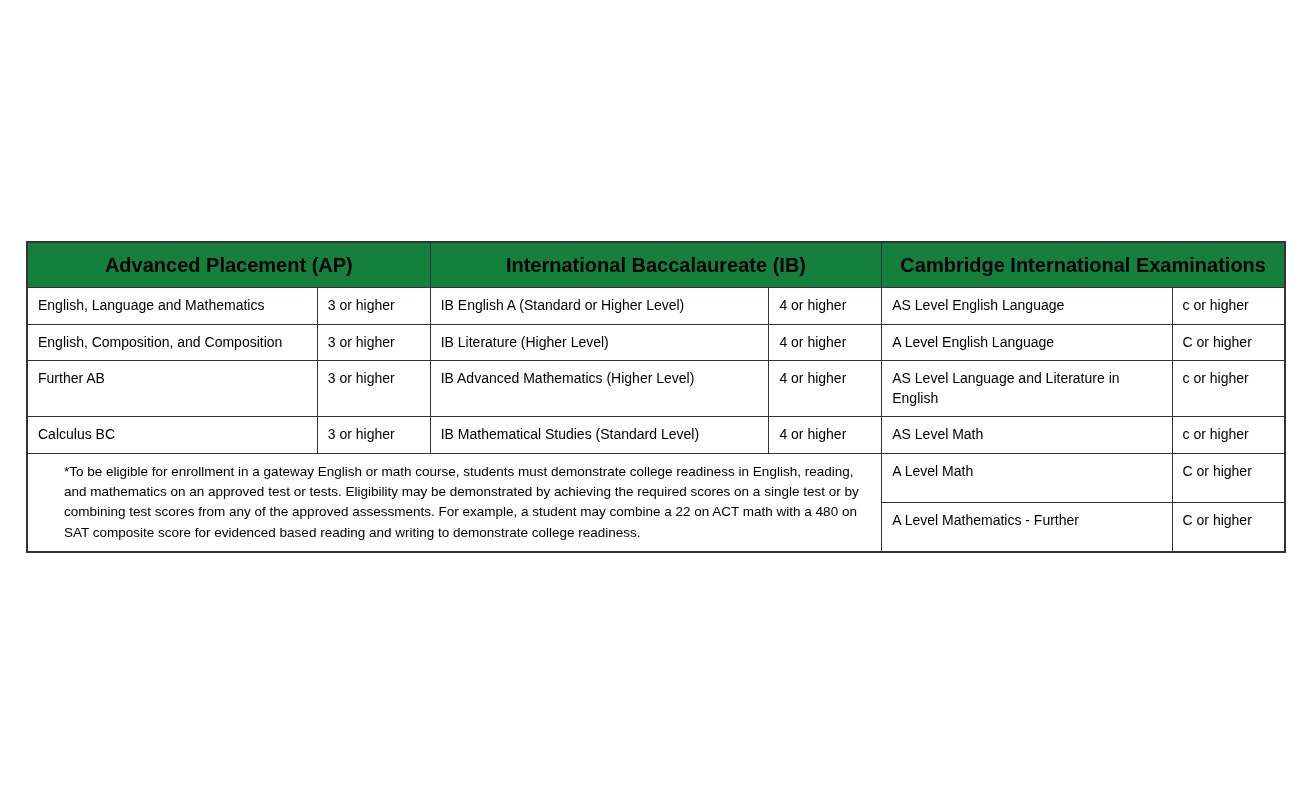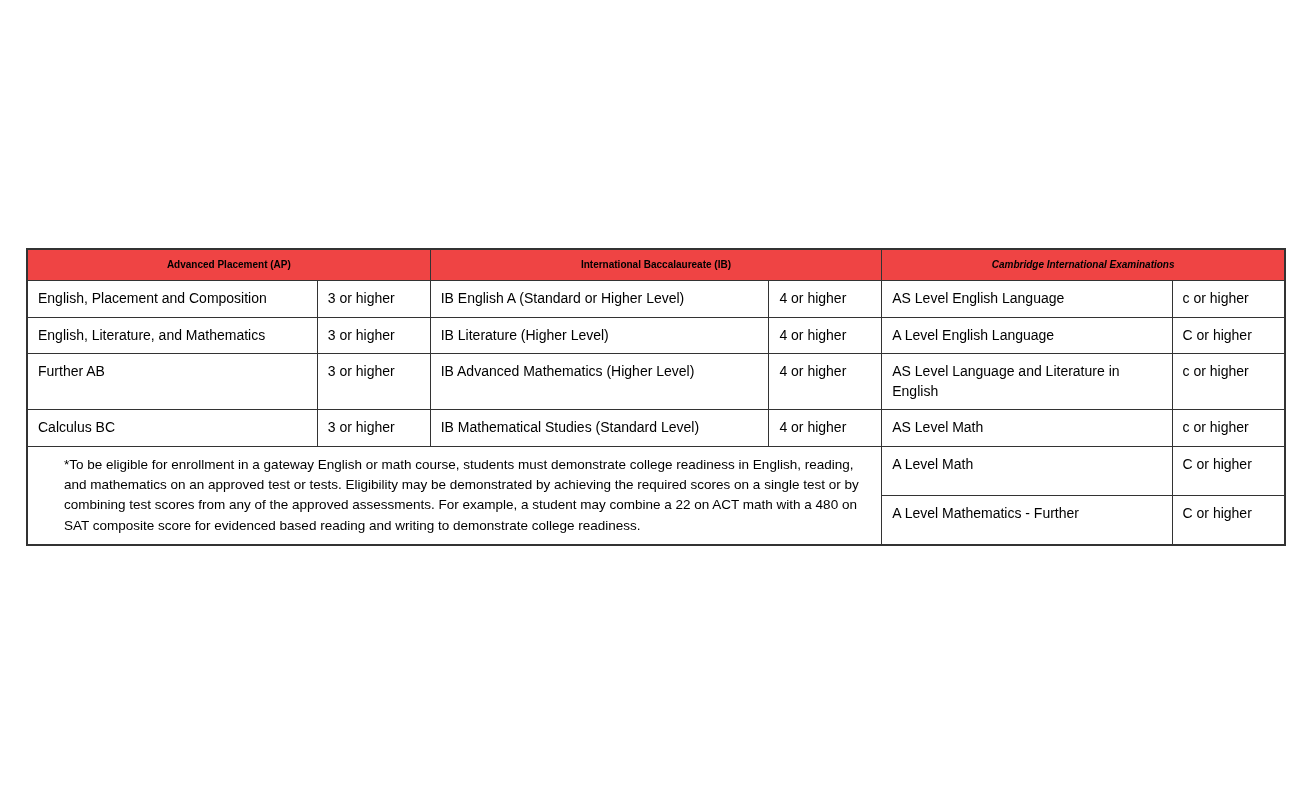--- a/index.html
+++ b/index.html
@@ -30,34 +30,33 @@
     }
 
     th, td {
       border: 1px solid #333;
       padding: 8px 10px;
       vertical-align: top;
       line-height: 1.4;
     }
 
     th {
-      background: #ef4444;
+      background: #15803d;
       font-weight: bold;
-      font-size: 10px;
+      font-size: 20px;
     }
 
     .header-ap {
       width: 25%;
     }
     .header-ib {
       width: 28%;
     }
     .header-cie {
       width: 25%;
-      font-style: italic;
     }
 
     .col-course {
       width: 18%;
     }
     .col-score {
       width: 7%;
     }
     .col-ib-course {
       width: 21%;
@@ -87,30 +86,30 @@
     <thead>
       <tr>
         <th colspan="2" class="header-ap">Advanced Placement (AP)</th>
         <th colspan="2" class="header-ib">International Baccalaureate (IB)</th>
         <th colspan="2" class="header-cie">Cambridge International Examinations</th>
       </tr>
     </thead>
     <tbody>
 
       <tr>
-        <td class="col-course">English, Placement and Composition</td>
+        <td class="col-course">English, Language and Mathematics</td>
         <td class="col-score">3 or higher</td>
         <td class="col-ib-course">IB English A (Standard or Higher Level)</td>
         <td class="col-ib-score">4 or higher</td>
         <td class="col-cie-course">AS Level English Language</td>
         <td class="col-cie-score">c or higher</td>
       </tr>
 
       <tr>
-        <td class="col-course">English, Literature, and Mathematics</td>
+        <td class="col-course">English, Composition, and Composition</td>
         <td class="col-score">3 or higher</td>
         <td class="col-ib-course">IB Literature (Higher Level)</td>
         <td class="col-ib-score">4 or higher</td>
         <td class="col-cie-course">A Level English Language</td>
         <td class="col-cie-score">C or higher</td>
       </tr>
 
       <tr>
         <td class="col-course">Further AB</td>
         <td class="col-score">3 or higher</td>

